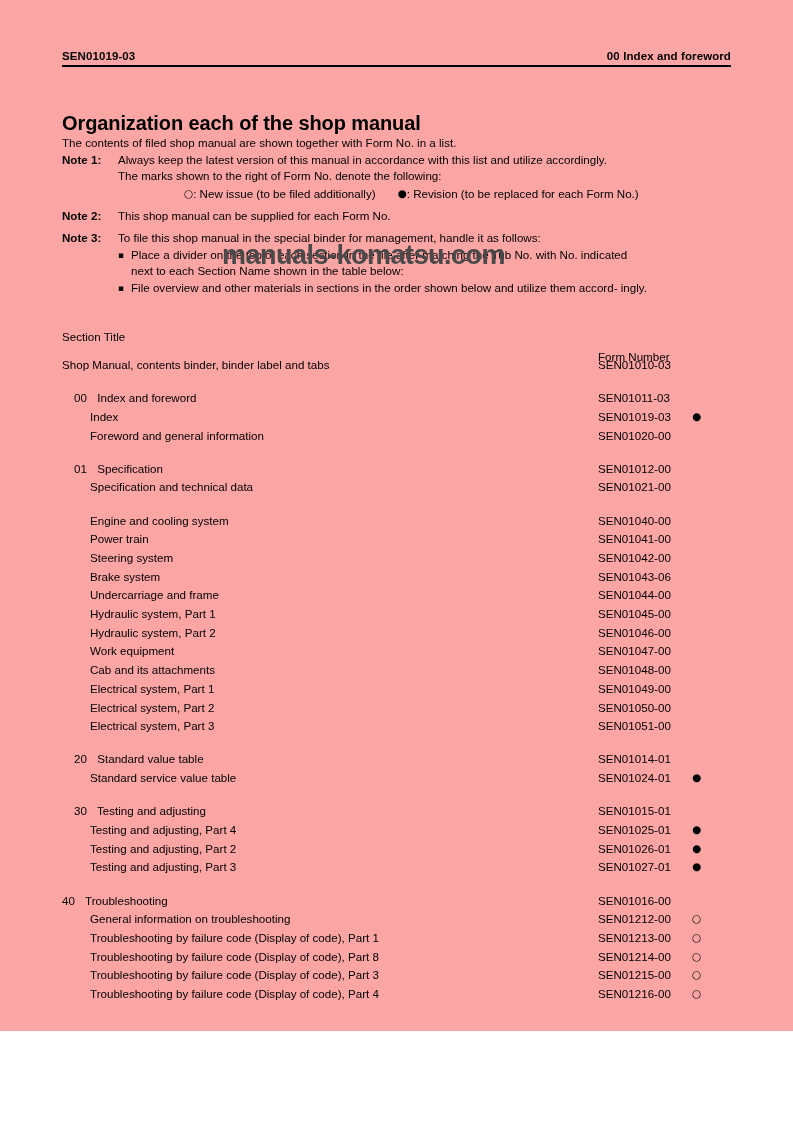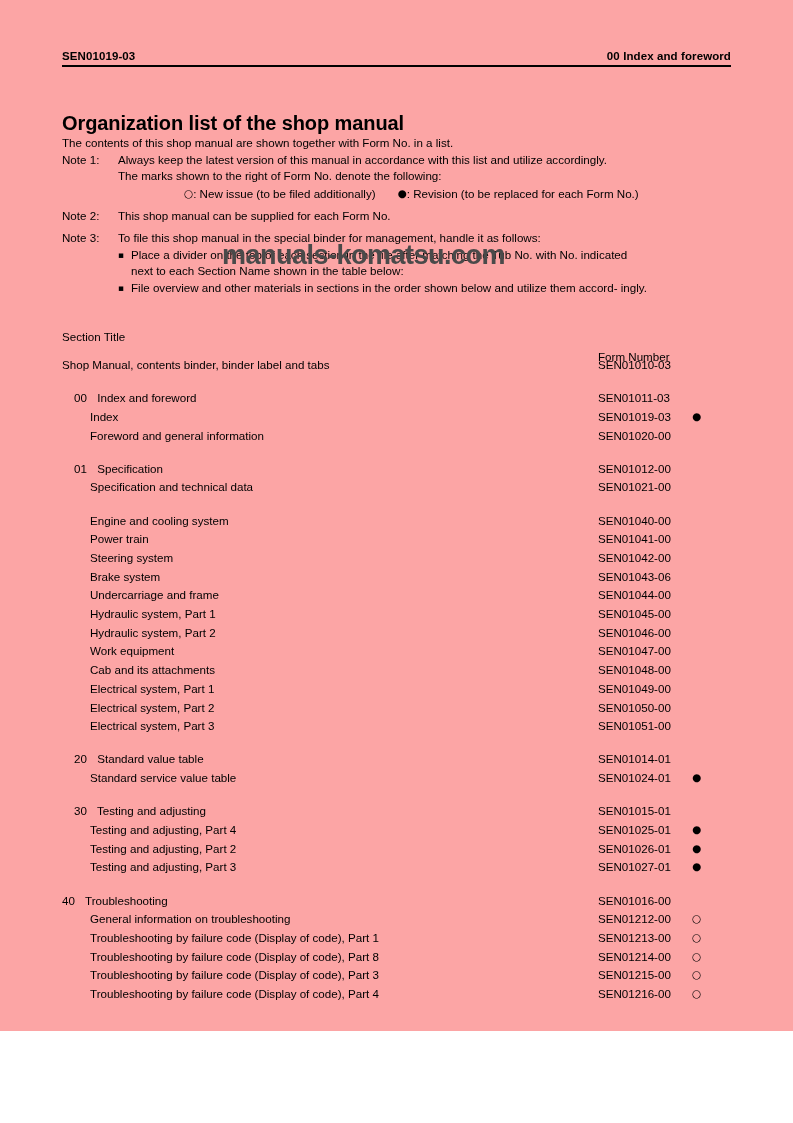--- a/index.html
+++ b/index.html
@@ -66,20 +66,21 @@
   .intro .line {
     white-space: nowrap;
   }
   .note-row {
     display: flex;
     align-items: flex-start;
   }
   .note-label {
     flex: 0 0 auto;
     width: 56px;
+    font-weight: bold;
   }
   .note-body {
     flex: 1 1 auto;
   }
   .note-gap {
     height: 6px;
   }
   .indent-1 { padding-left: 56px; }
   .marks-line {
     padding-left: 122px;
@@ -189,25 +190,25 @@
 <div class="page">
 
   <div class="page-header">
     <div class="hdr-row">
       <span>SEN01019-03</span>
       <span>00 Index and foreword</span>
     </div>
     <div class="rule"></div>
   </div>
 
-  <h1 class="doc-title">Organization list of the shop manual</h1>
+  <h1 class="doc-title">Organization each of the shop manual</h1>
 
   <div class="intro">
 
-    <div class="line">The contents of this shop manual are shown together with Form No. in a list.</div>
+    <div class="line">The contents of filed shop manual are shown together with Form No. in a list.</div>
 
     <div class="note-row">
       <span class="note-label">Note 1:</span>
       <span class="note-body">Always keep the latest version of this manual in accordance with this list and utilize accordingly.</span>
     </div>
 
     <div class="line indent-1">The marks shown to the right of Form No. denote the following:</div>
 
     <div class="marks-line">
       <span class="mark-sym">○</span><span>: New issue (to be filed additionally)</span><span class="mark-gap"></span><span class="mark-sym">●</span><span>: Revision (to be replaced for each Form No.)</span>

